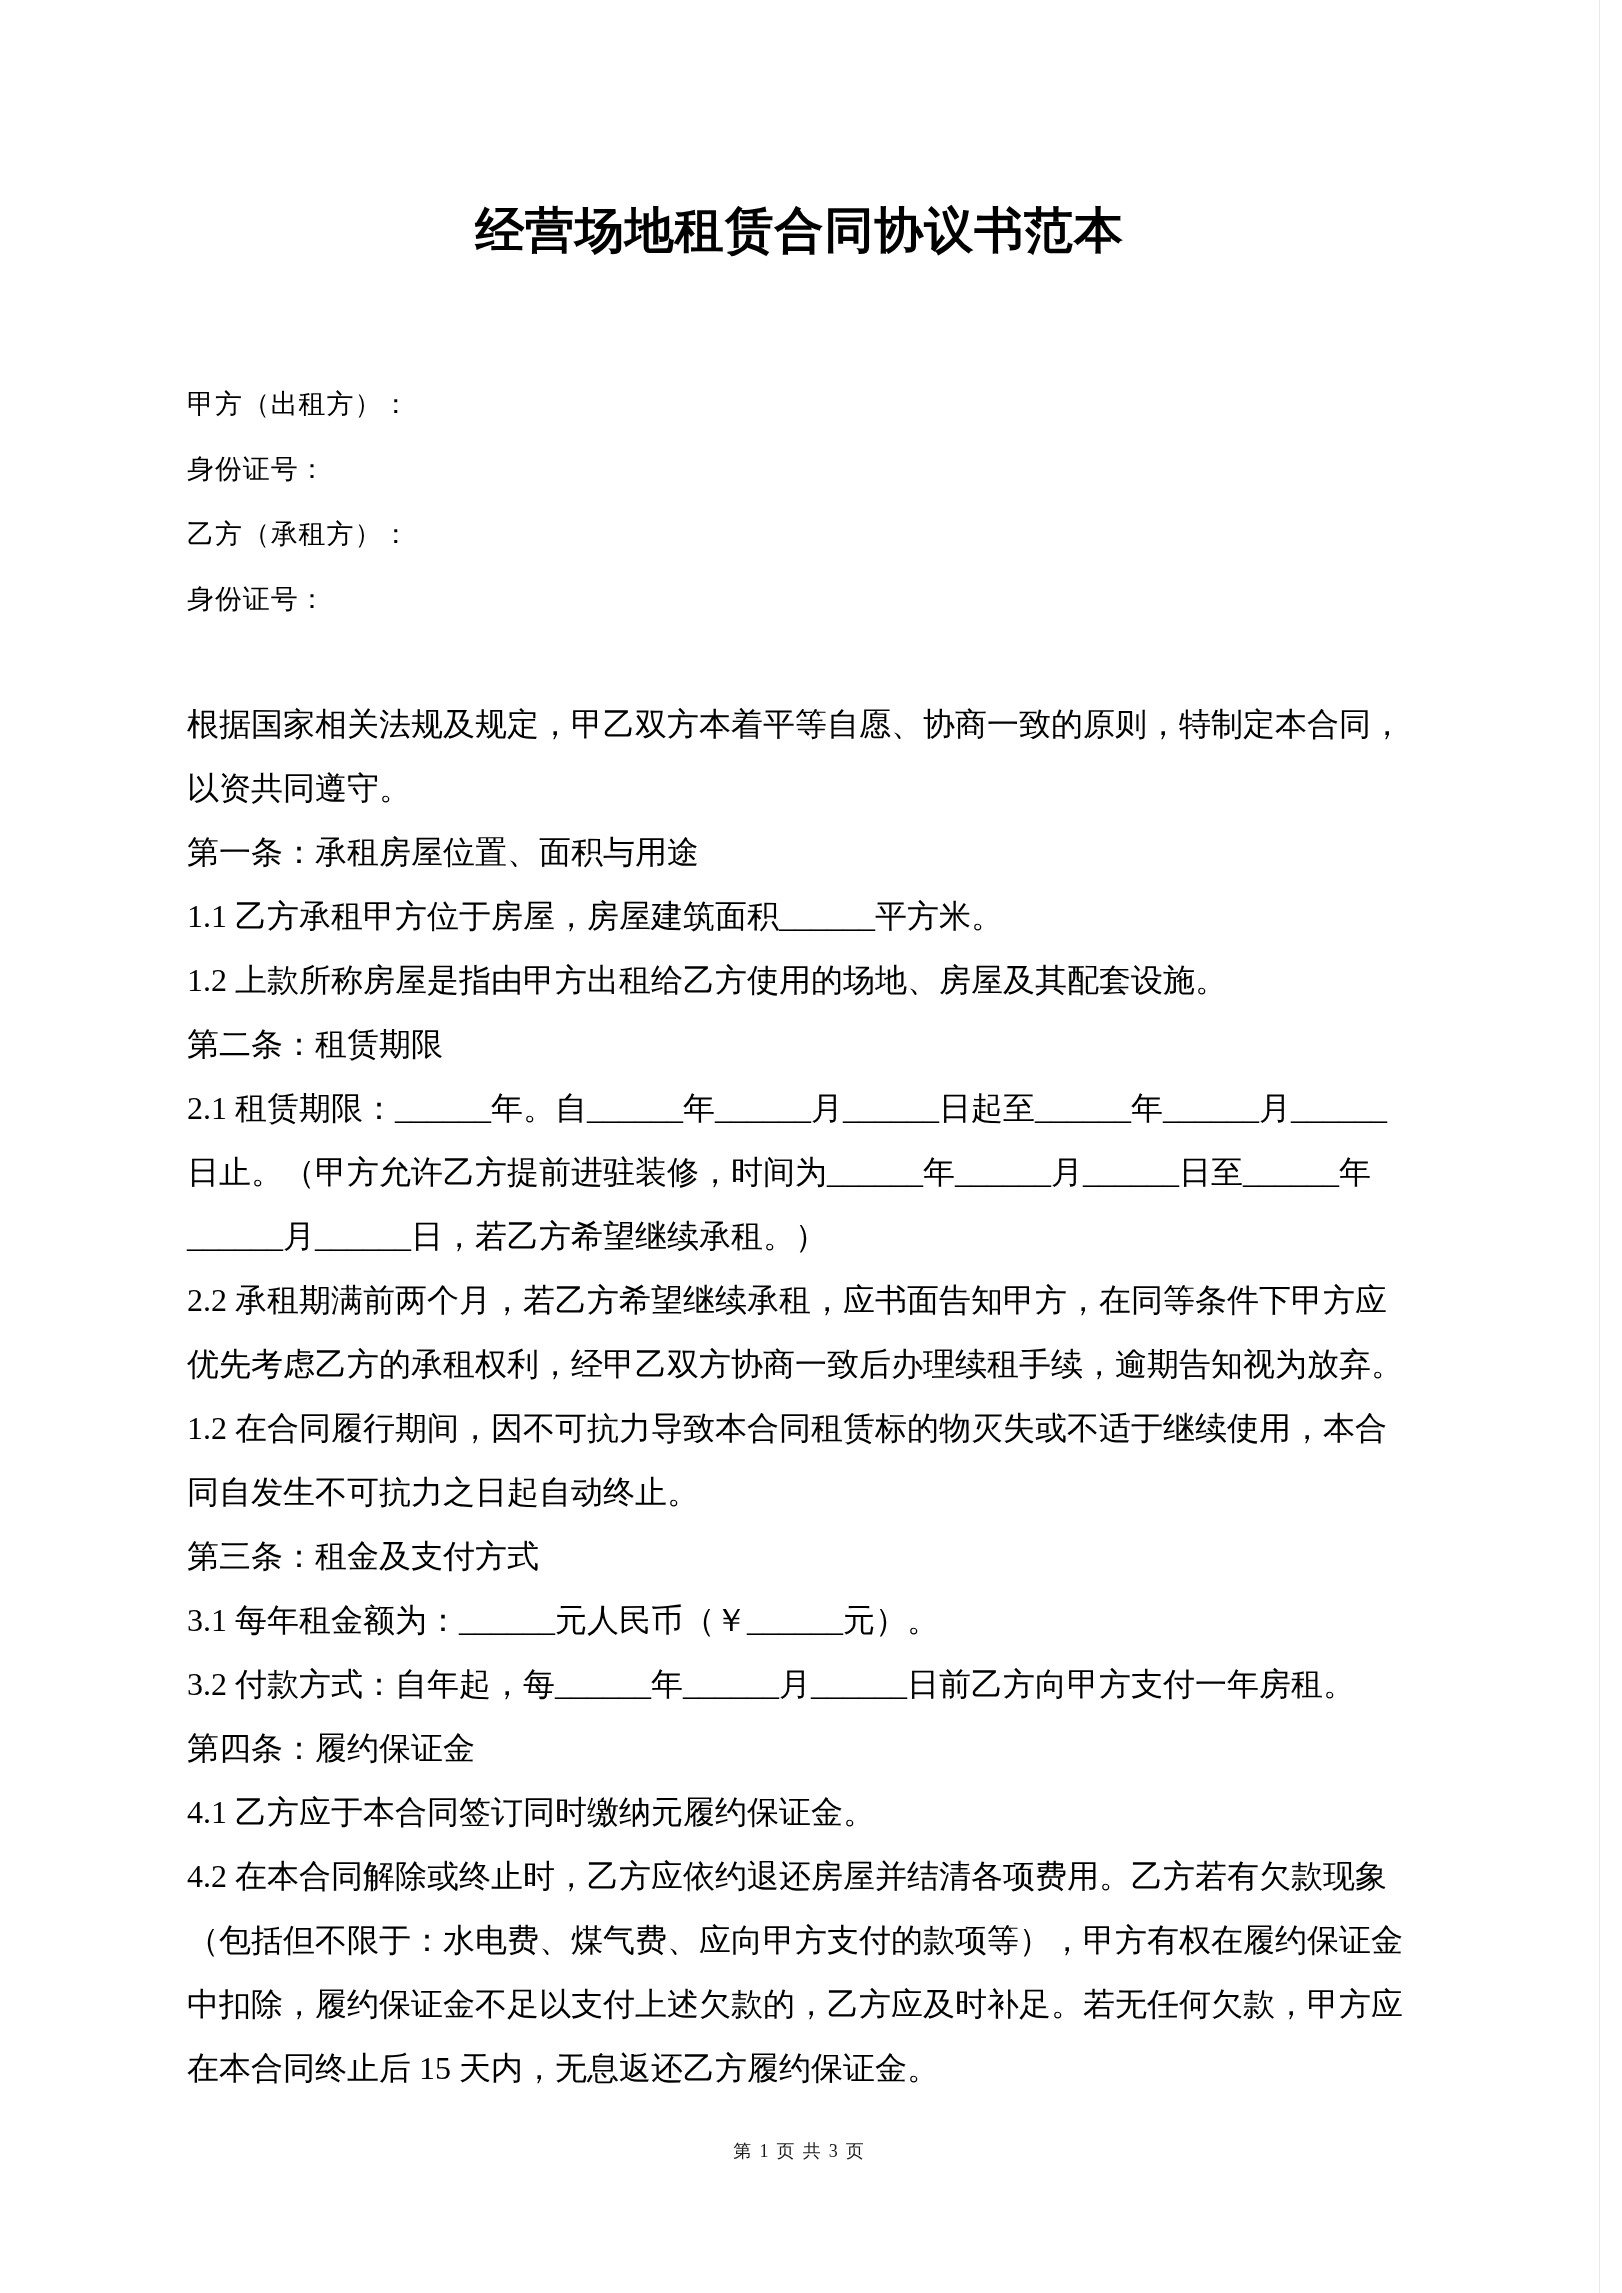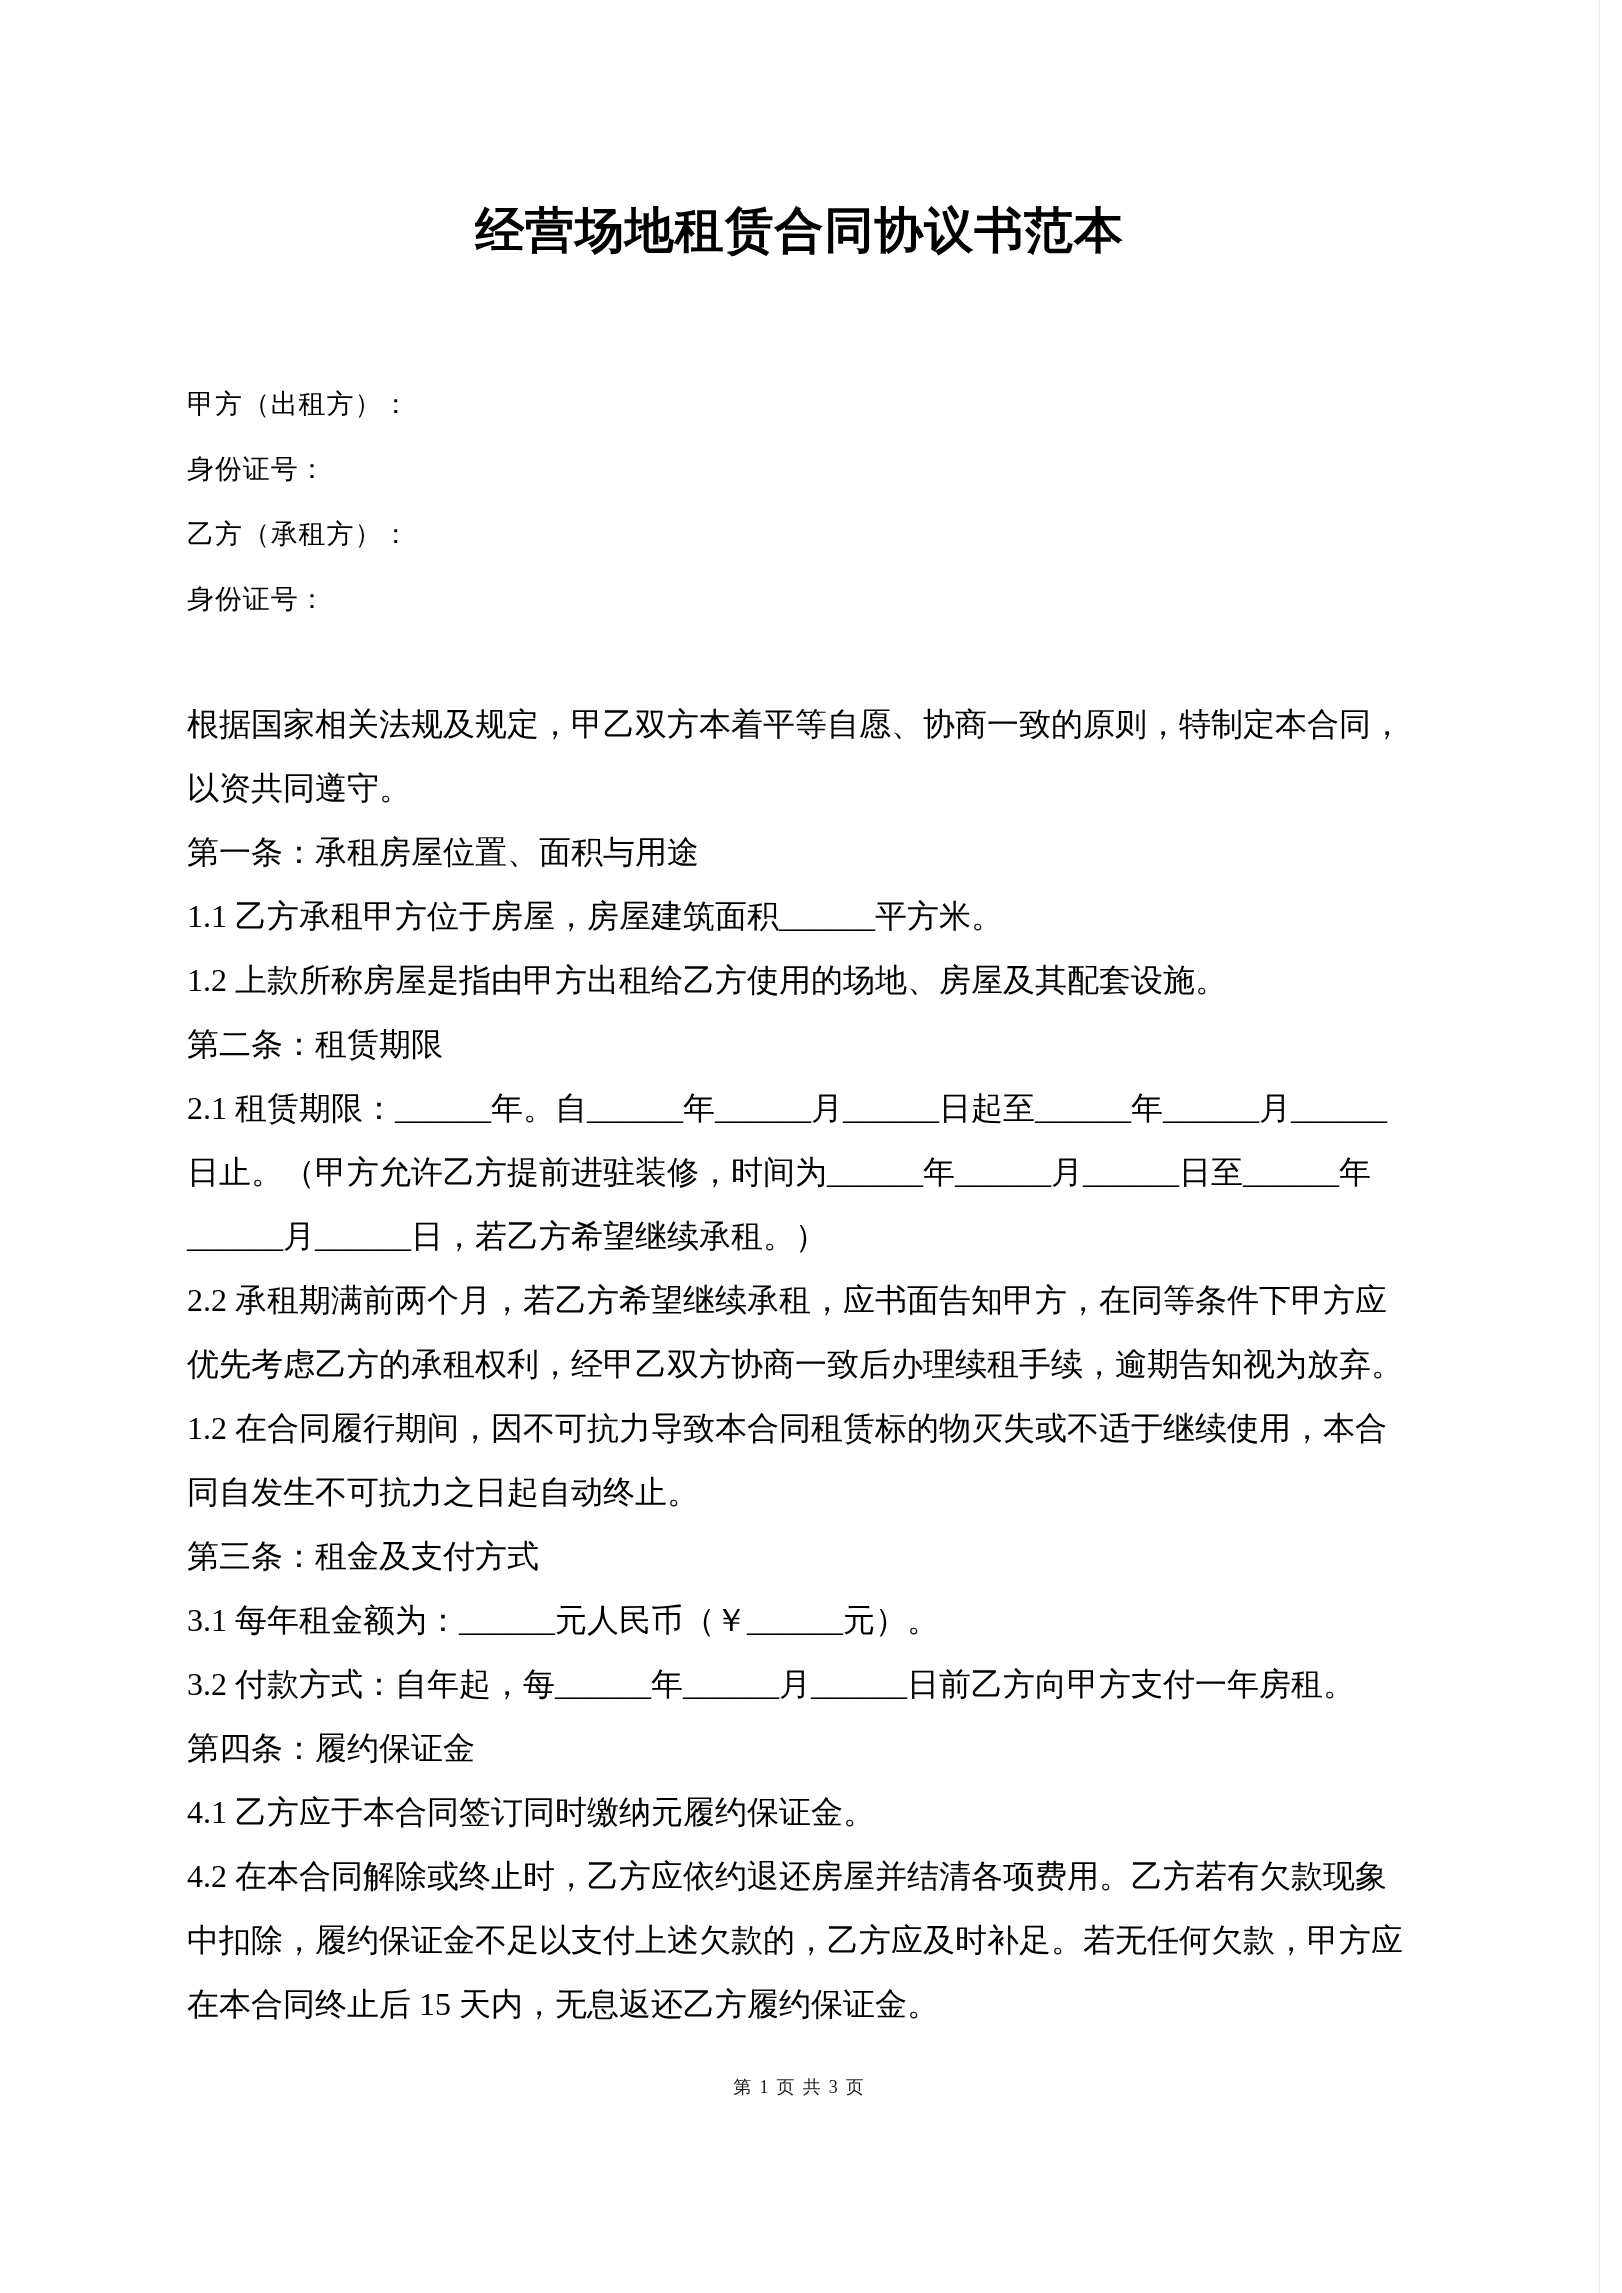--- a/index.html
+++ b/index.html
@@ -85,19 +85,20 @@
       <div class="body-line">2.2 承租期满前两个月，若乙方希望继续承租，应书面告知甲方，在同等条件下甲方应</div>
       <div class="body-line">优先考虑乙方的承租权利，经甲乙双方协商一致后办理续租手续，逾期告知视为放弃。</div>
       <div class="body-line">1.2 在合同履行期间，因不可抗力导致本合同租赁标的物灭失或不适于继续使用，本合</div>
       <div class="body-line">同自发生不可抗力之日起自动终止。</div>
       <div class="body-line">第三条：租金及支付方式</div>
       <div class="body-line">3.1 每年租金额为：______元人民币（￥______元）。</div>
       <div class="body-line">3.2 付款方式：自年起，每______年______月______日前乙方向甲方支付一年房租。</div>
       <div class="body-line">第四条：履约保证金</div>
       <div class="body-line">4.1 乙方应于本合同签订同时缴纳元履约保证金。</div>
       <div class="body-line">4.2 在本合同解除或终止时，乙方应依约退还房屋并结清各项费用。乙方若有欠款现象</div>
+      <div class="body-line">（包括但不限于：水电费、煤气费、应向甲方支付的款项等），甲方有权在履约保证金</div>
       <div class="body-line">中扣除，履约保证金不足以支付上述欠款的，乙方应及时补足。若无任何欠款，甲方应</div>
       <div class="body-line">在本合同终止后 15 天内，无息返还乙方履约保证金。</div>
     </div>
 
   <div class="footer">第 1 页 共 3 页</div>
 </div>
 
 
 </body></html>

